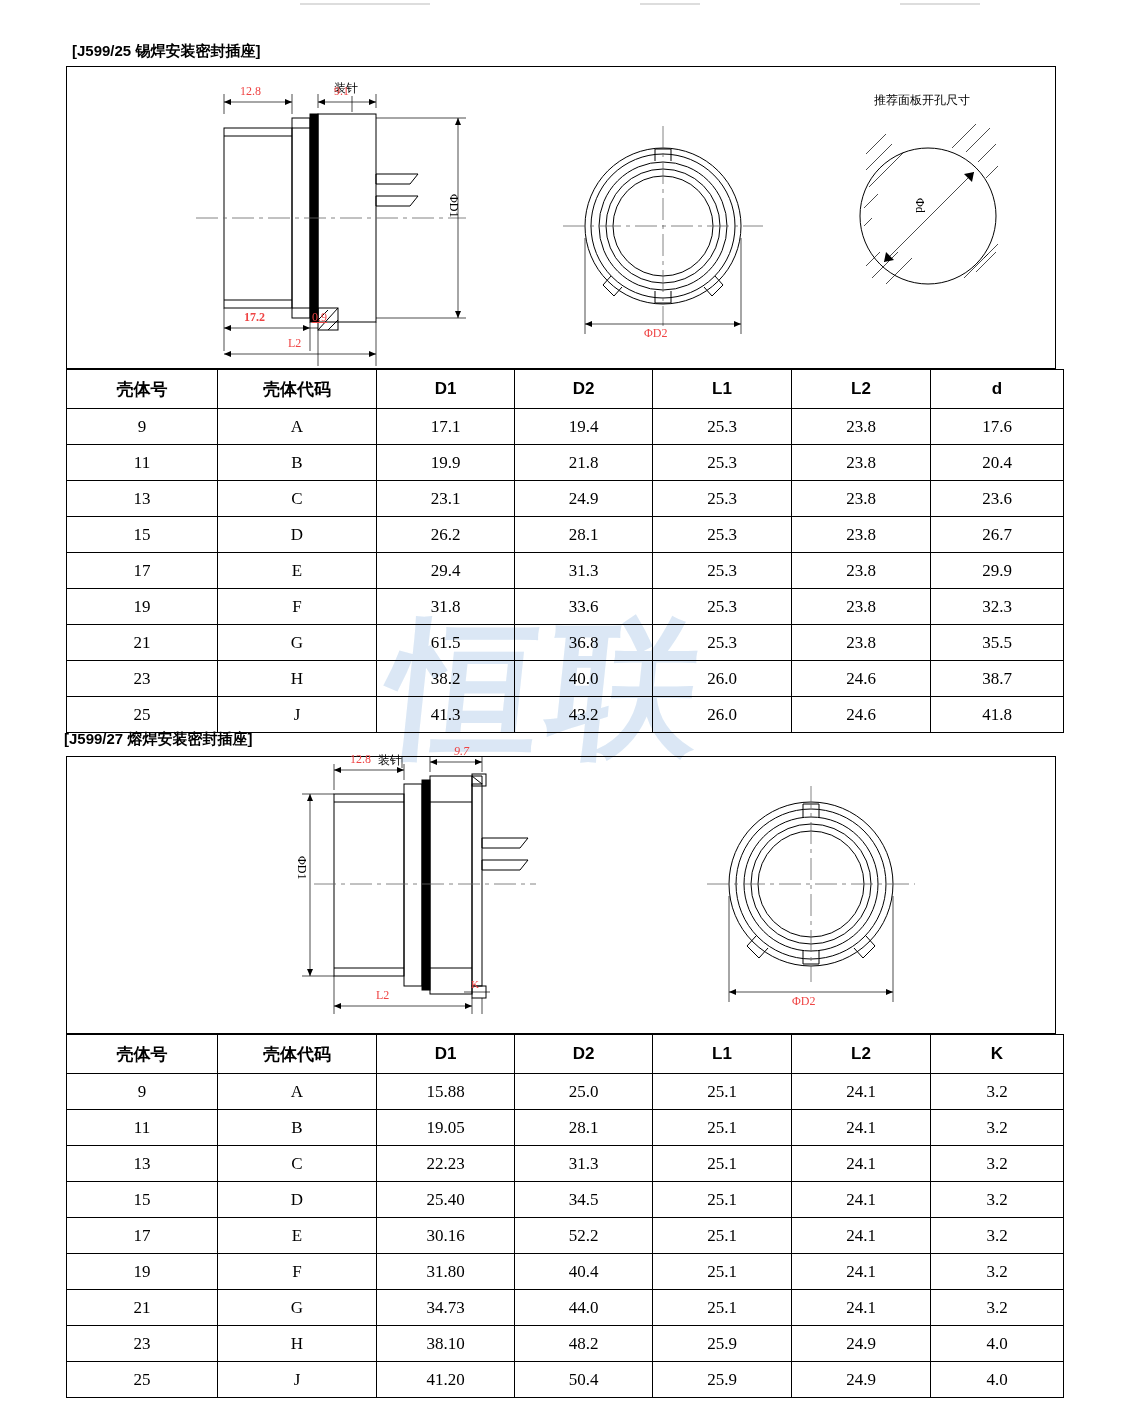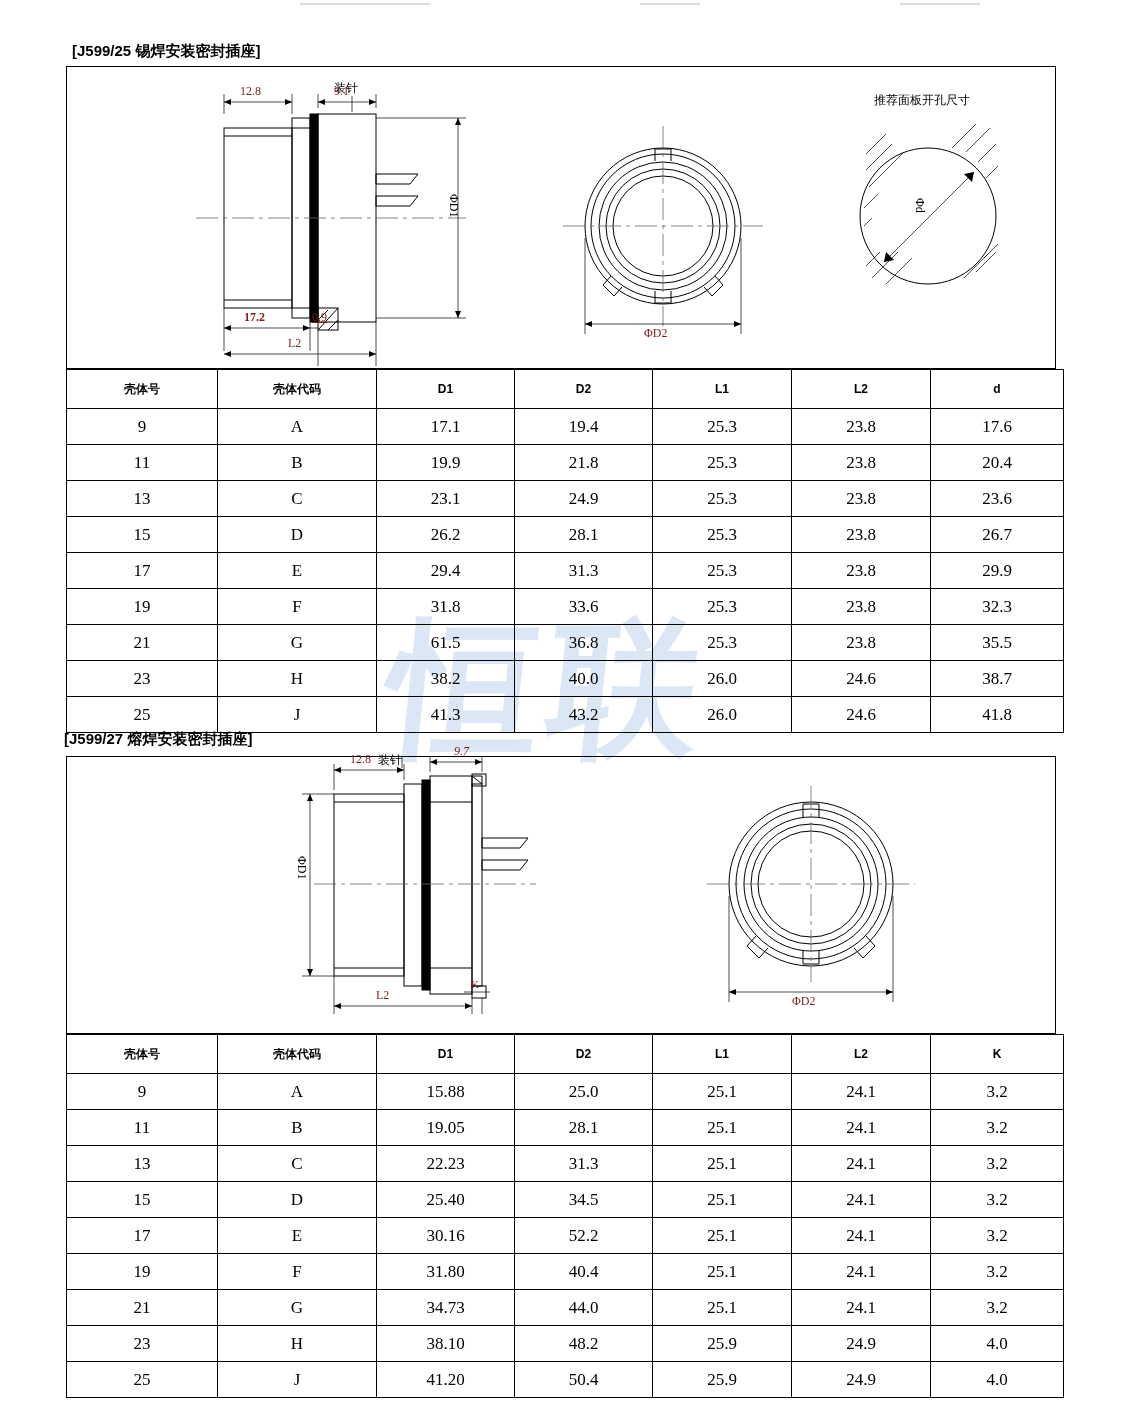--- a/index.html
+++ b/index.html
@@ -71,21 +71,21 @@
     border:1px solid #000;
     text-align:center;
     background:transparent;
     font-weight:normal;
     padding:0;
     height:35px;
   }
   table.dt th{
     font-family:"Liberation Sans",sans-serif;
     font-weight:bold;
-    font-size:12px;
+    font-size:17px;
     height:38px;
   }
   #tab1{left:66px;top:369px;}
   #tab2{left:66px;top:1034px;}
   .c1{width:150px;}
   .c2{width:158px;}
   .c3{width:137px;margin-left:24px;}
   .c4{width:137px;}
   .c5{width:138px;margin-left:39px;}
   .c6{width:138px;}
@@ -97,21 +97,21 @@
     font-family:"Liberation Sans",sans-serif;
     font-size:11px;
     color:#000;
     white-space:nowrap;
   }
   .lbl.cn{font-size:12px;}
   .dimtxt{
     position:absolute;
     font-family:"Liberation Serif",serif;
     font-size:12px;
-    color:#7f1d1d;
+    color:#ef4444;
     white-space:nowrap;
   }
   .vert{
     position:absolute;
     font-family:"Liberation Serif",serif;
     font-size:12px;
     writing-mode:vertical-rl;
     text-orientation:mixed;
     white-space:nowrap;
   }

